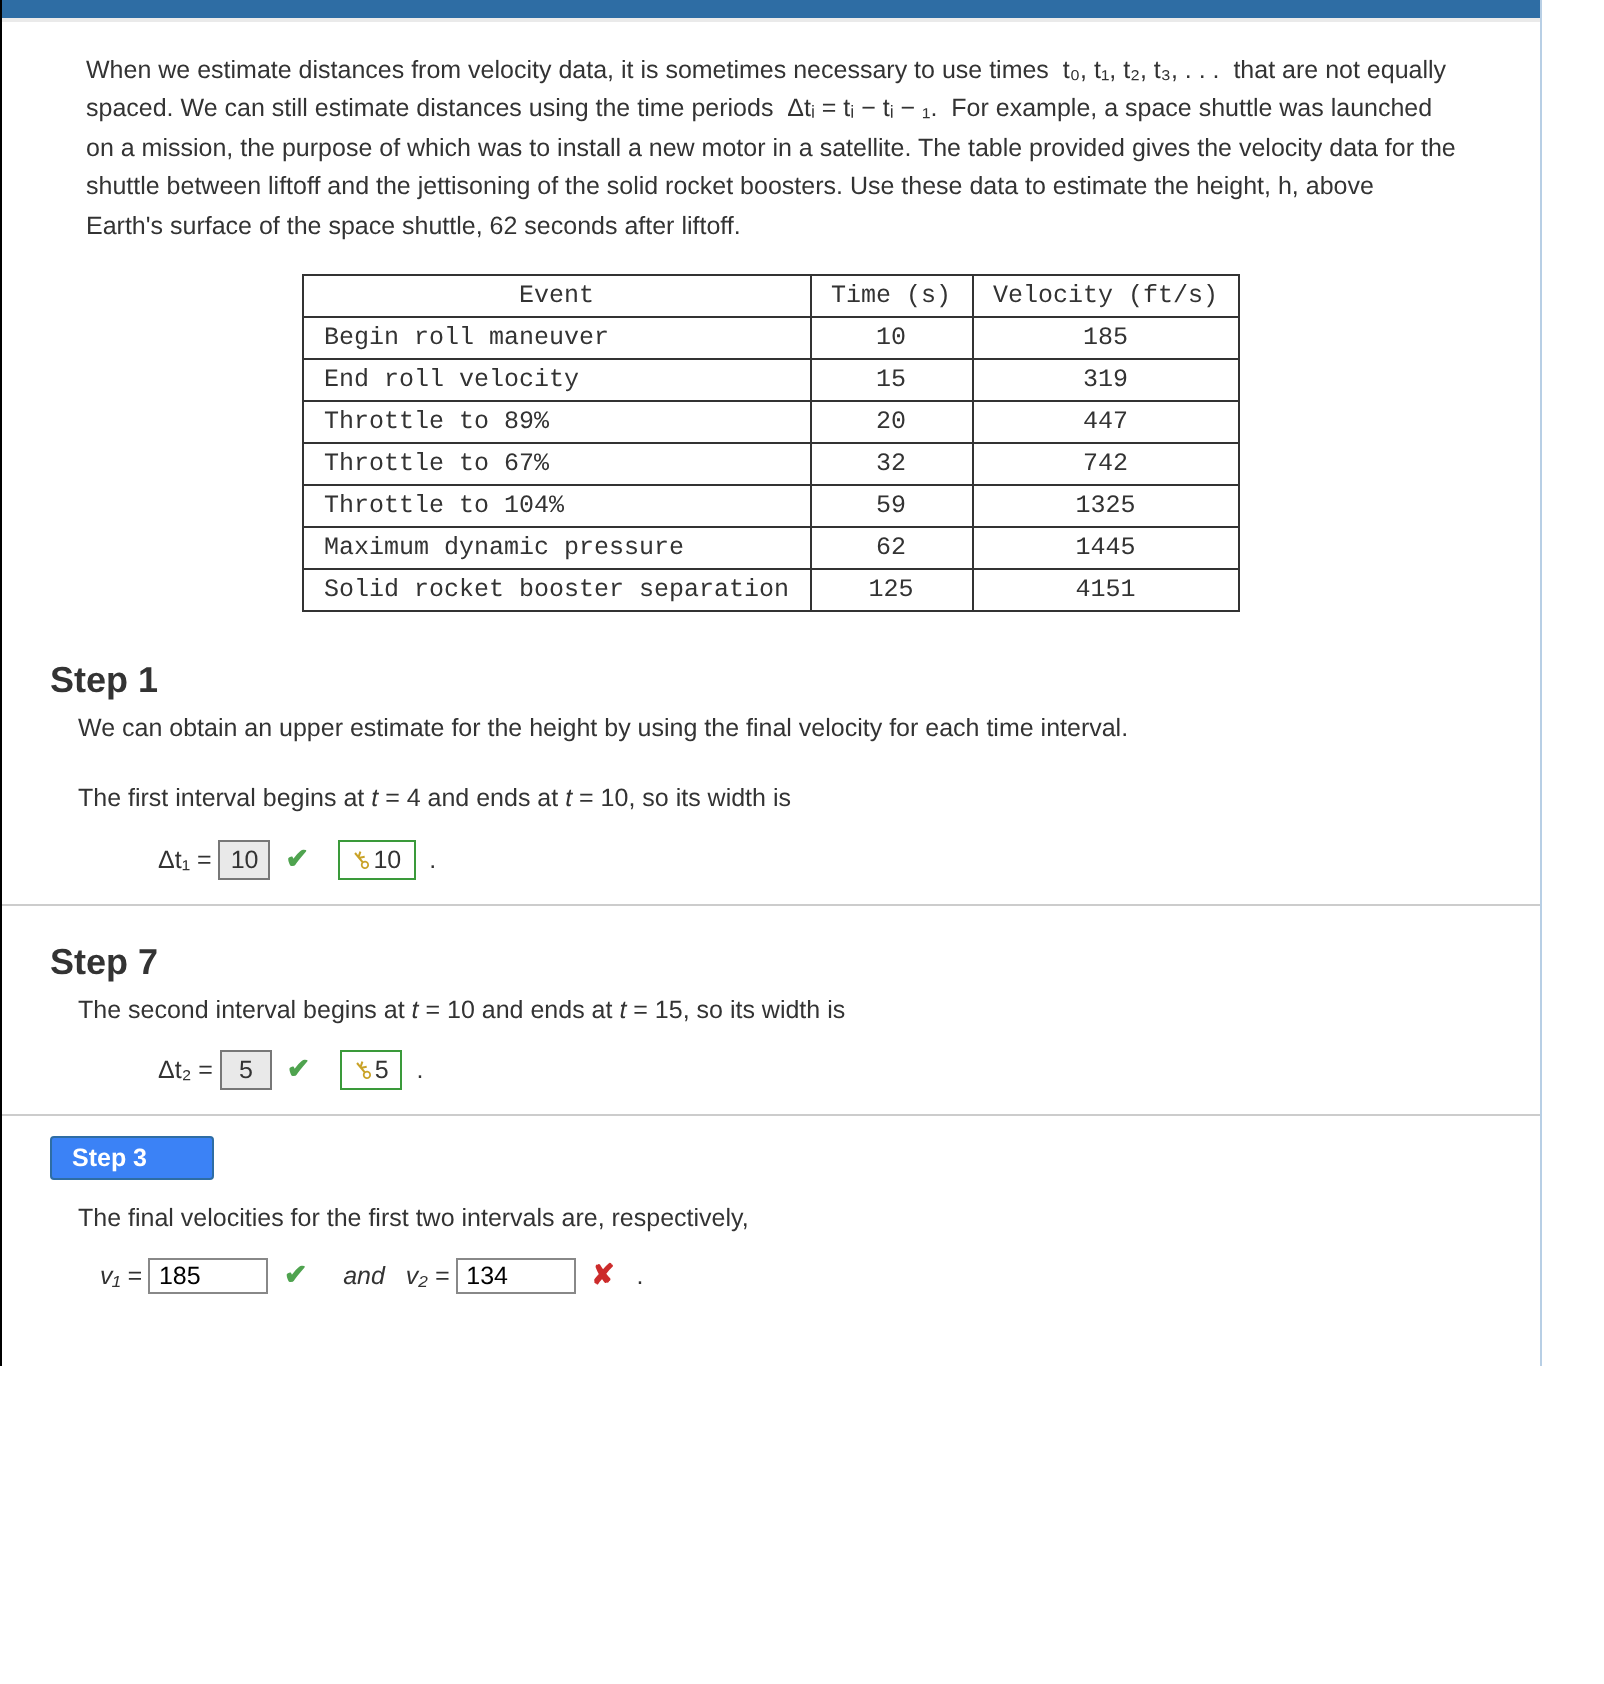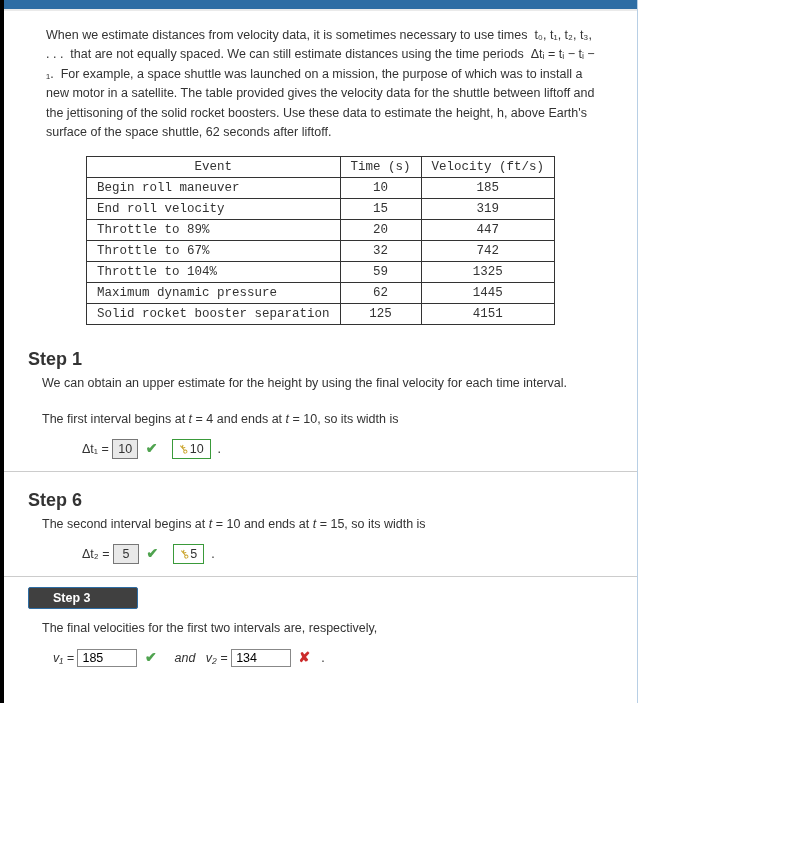--- a/index.html
+++ b/index.html
@@ -3,22 +3,22 @@
 <meta charset="utf-8">
 <style>
   body {
     margin: 0;
     font-family: Verdana, Geneva, sans-serif;
     font-size: 12.5px;
     color: #333;
     background: #fff;
   }
   .wrap {
-    width: 638px;
-    border-left: 4px solid #000000;
+    width: 771px;
+    border-left: 1px solid #000000;
     border-right: 1px solid #b8cfe5;
     box-sizing: border-box;
     padding-bottom: 30px;
   }
   .topbar {
     height: 10px;
     background: #2e6da4;
     position: relative;
   }
   .topbar::after{
@@ -110,24 +110,24 @@
     border: 1px solid #888;
     height: 18px;
     padding: 0 4px;
     font-family: inherit;
     font-size: 12.5px;
     width: 60px;
     box-sizing: border-box;
   }
 
   .step3-bar {
-    background: #404040;
+    background: #3b82f6;
     color: #fff;
     font-weight: bold;
-    padding: 3px 24px;
+    padding: 3px 10px;
     width: 60px;
     margin: 10px 0 10px 24px;
     border: 1px solid #2e6da4;
     border-radius: 2px;
   }
   .step3-rule-top { border-top: 1px solid #ccc; margin-bottom: 0; }
 </style>
 </head>
 <body>
 
@@ -190,21 +190,21 @@
     <span>Δt₁ = </span>
     <span class="ansbox">10</span>
     <span class="check">✔</span>
     &nbsp;
     <span class="revealbox"><span class="key-icon">⚷</span><span>10</span></span>
     &nbsp;<span>.</span>
   </div>
 
   <hr class="rule">
 
-  <div class="step-head">Step 6</div>
+  <div class="step-head">Step 7</div>
   <div class="step-body">
     <span>The second interval begins at </span><span class="ital">t</span><span> = 10 and ends at </span><span class="ital">t</span><span> = 15, so its width is</span>
   </div>
   <div class="eq-line">
     <span>Δt₂ = </span>
     <span class="ansbox">5</span>
     <span class="check">✔</span>
     &nbsp;
     <span class="revealbox"><span class="key-icon">⚷</span><span>5</span></span>
     &nbsp;<span>.</span>

